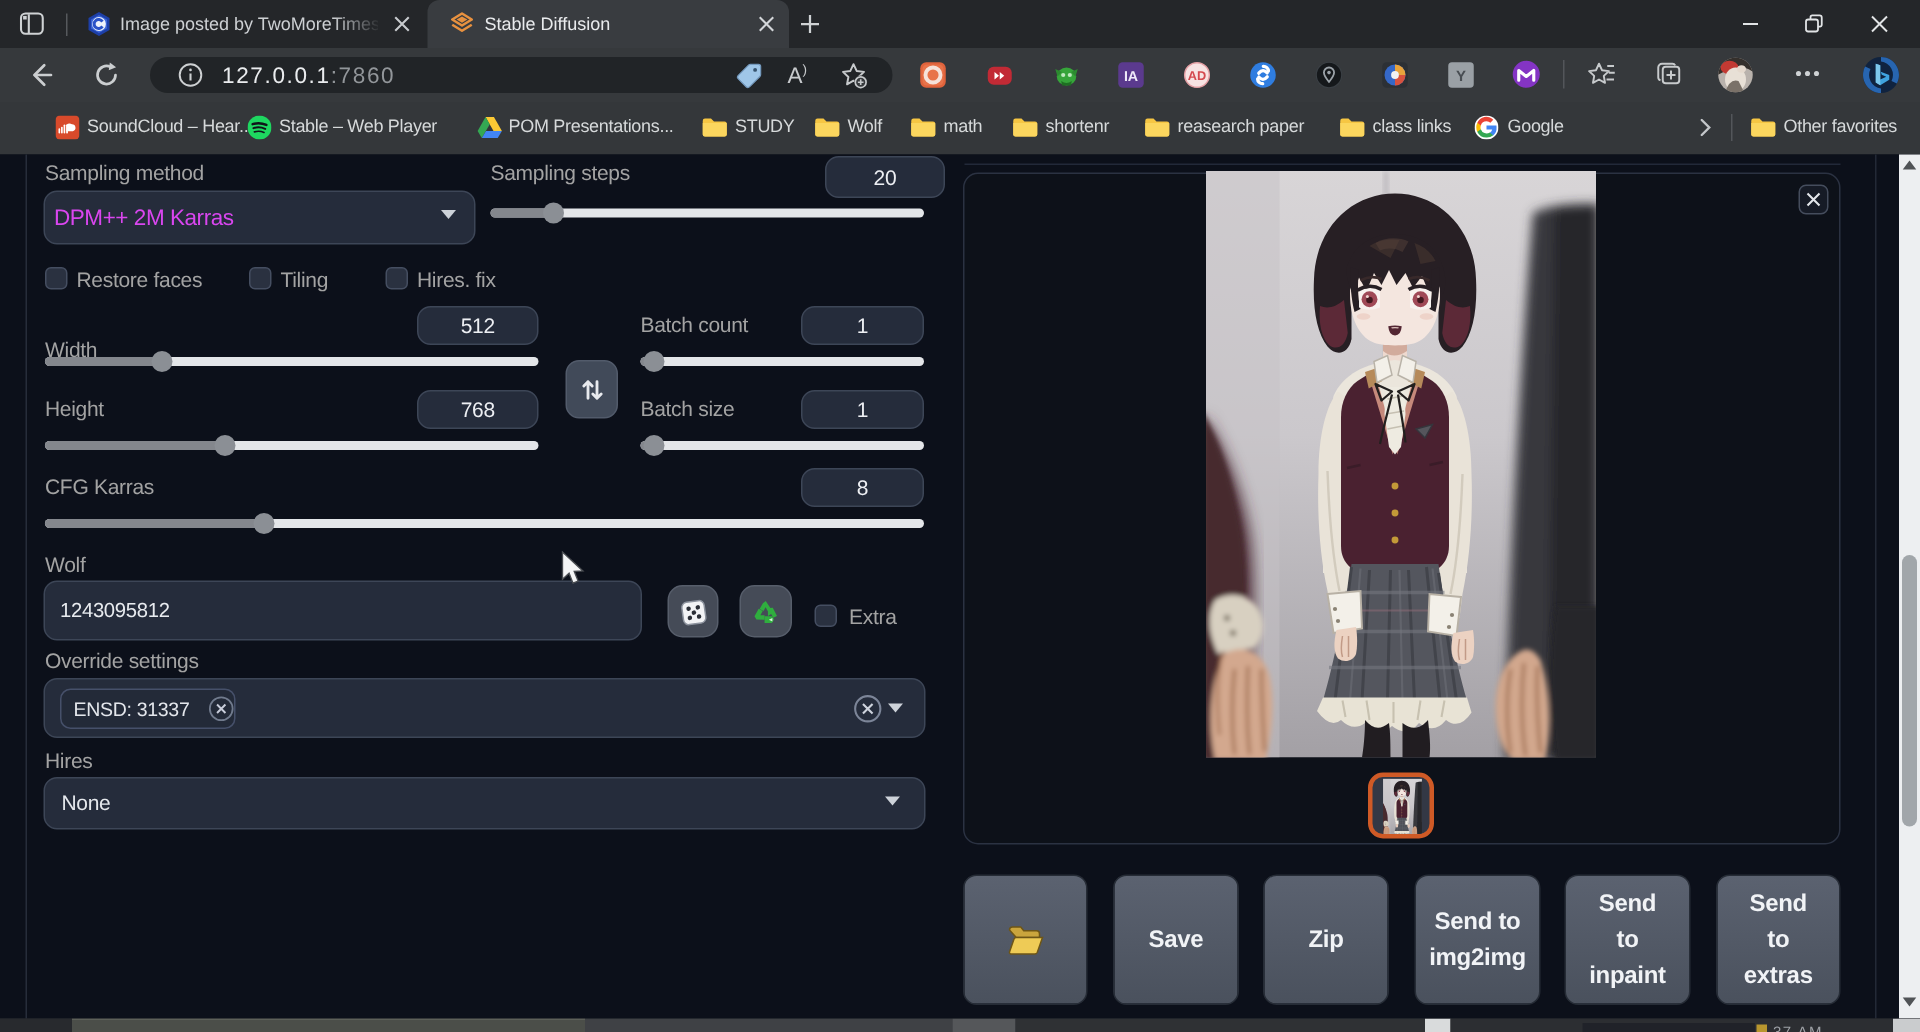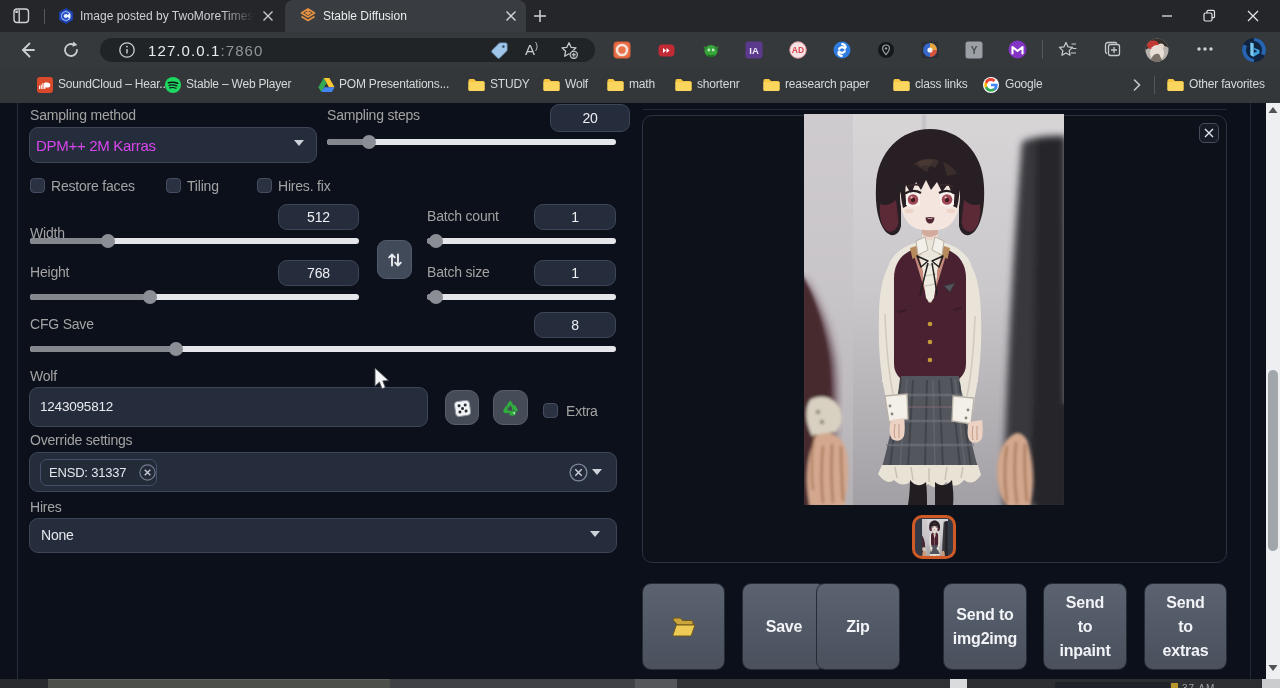--- a/index.html
+++ b/index.html
@@ -324,21 +324,21 @@
   <div class="inbox numtxt" style="left:278px;top:260px;width:81px;height:26px">768</div>
   <div class="sld" style="left:30px;top:294px;width:329px"></div>
   <div class="sldf" style="left:30px;top:294px;width:120px"></div>
   <div class="thumbdot" style="left:143px;top:290px"></div>
   <div class="lab" style="left:427px;top:264px">Batch size</div>
   <div class="inbox numtxt" style="left:534px;top:260px;width:82px;height:26px">1</div>
   <div class="sld" style="left:427px;top:294px;width:189px"></div>
   <div class="sldf" style="left:427px;top:294px;width:9px"></div>
   <div class="thumbdot" style="left:429px;top:290px"></div>
 
-  <div class="lab" style="left:30px;top:316px">CFG Save</div>
+  <div class="lab" style="left:30px;top:316px">CFG Karras</div>
   <div class="inbox numtxt" style="left:534px;top:312px;width:82px;height:26px">8</div>
   <div class="sld" style="left:30px;top:346px;width:586px"></div>
   <div class="sldf" style="left:30px;top:346px;width:146px"></div>
   <div class="thumbdot" style="left:169px;top:342px"></div>
 
   <div class="lab" style="left:30px;top:368px">Wolf</div>
   <div class="inbox" style="left:29px;top:387px;width:399px;height:40px"></div>
   <div class="abs" style="left:40px;top:399px;font-size:13.5px;color:#e8ebef;letter-spacing:-0.2px">1243095812</div>
 
   <div class="abs" style="left:445px;top:390px;width:34px;height:35px;background:#454b57;border:1px solid #575e6b;border-radius:10px"></div>
@@ -410,21 +410,21 @@
       </svg>
   </div>
 
   <div class="gbtn" style="left:642px;width:83px">
     <svg width="24" height="20" viewBox="0 0 24 20">
         <path d="M1 3 A2 2 0 0 1 3 1 H8.5 L10.5 3.5 H19 A2 2 0 0 1 21 5.5 V8 H5.5 Z" fill="#caa53d" stroke="#6e5617" stroke-width="1"></path>
         <path d="M5.5 8 H23 L19.5 18 A2 2 0 0 1 17.6 19 H1.8 A1.2 1.2 0 0 1 1 17.6 L4 9 A1.6 1.6 0 0 1 5.5 8 Z" fill="#eecb56" stroke="#6e5617" stroke-width="1"></path>
       </svg>
   </div>
   <div class="gbtn" style="left:742px;width:84px">Save</div>
-  <div class="gbtn" style="left:816px;width:84px">Zip</div>
+  <div class="gbtn" style="left:842px;width:84px">Zip</div>
   <div class="gbtn" style="left:943px;width:84px">Send to<br>img2img</div>
   <div class="gbtn" style="left:1043px;width:84px">Send<br>to<br>inpaint</div>
   <div class="gbtn" style="left:1144px;width:83px">Send<br>to<br>extras</div>
 </div>
 <svg width="0" height="0" style="position:absolute">
 <defs>
 <filter id="blur4" x="-20%" y="-20%" width="140%" height="140%">
         <feGaussianBlur stdDeviation="3.5"></feGaussianBlur>
       </filter>
       <filter id="blur5" x="-20%" y="-20%" width="140%" height="140%">

